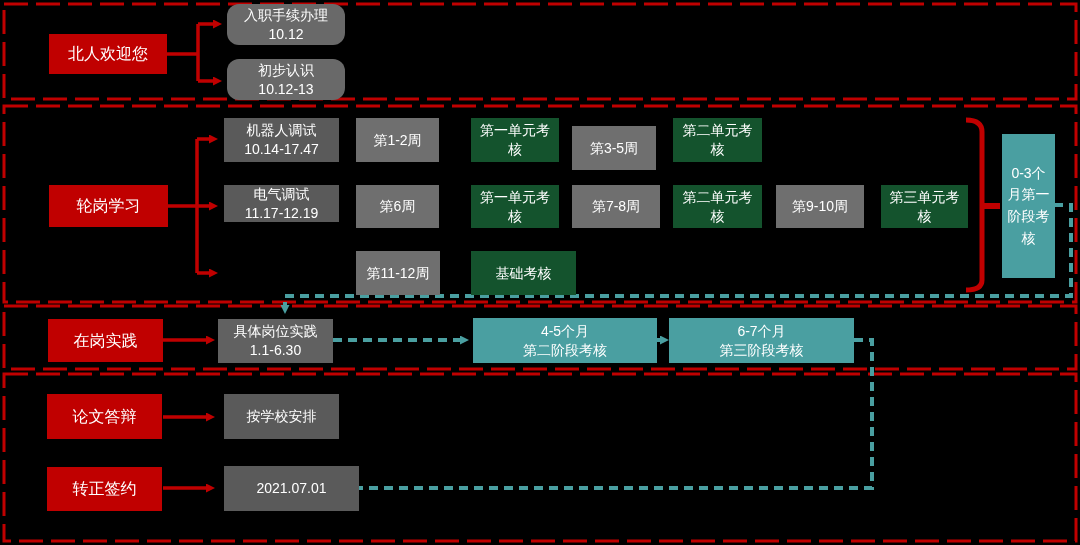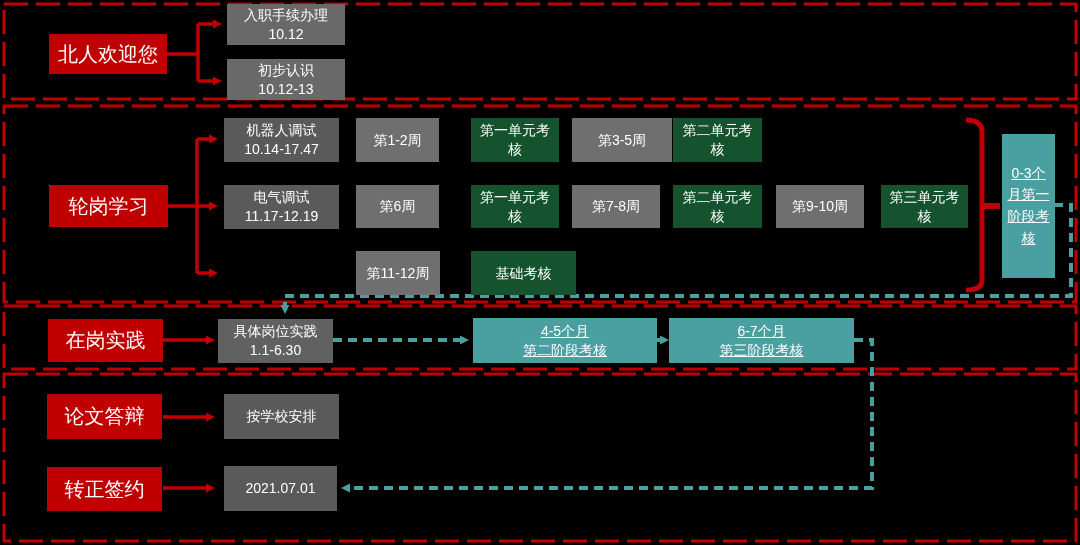--- a/index.html
+++ b/index.html
@@ -5,27 +5,27 @@
   html,body{margin:0;padding:0;background:#000;}
   #stage{
     position:relative;width:1080px;height:545px;background:#000;overflow:hidden;
     font-family:"Liberation Sans","DejaVu Sans",sans-serif;color:#fff;
   }
   #connectors{position:absolute;left:0;top:0;width:1080px;height:545px;}
   .box{
     position:absolute;display:flex;flex-direction:column;align-items:center;justify-content:center;
     text-align:center;font-size:14px;line-height:1.35;box-sizing:border-box;padding:2px 5px;
   }
-  .red{background:#C00000;font-size:20px;}
+  .red{background:#C00000;font-size:16px;}
   .exam{background:#14532d;text-align:center;}
   .week{background:#6F6F6F;}
-  .gtop{background:#696969;}
+  .gtop{background:#696969;border-radius:12px;}
   .gtask{background:#5A5A5A;margin-left:6px;}
   .gprac{background:#616161;}
-  .teal{background:#4A9FA1;text-decoration:underline;}
+  .teal{background:#4A9FA1;}
   .stagebox{line-height:1.55;}
 </style>
 </head>
 <body>
 
 <div id="stage">
 
   <svg id="connectors" viewBox="0 0 1080 545">
     <defs>
       <marker id="ar" markerUnits="userSpaceOnUse" markerWidth="10" markerHeight="10" refX="1" refY="4.5" orient="auto">
@@ -90,28 +90,28 @@
   <div class="box gtask" style="left:218px;top:118px;width:115px;height:44px">
     <span>机器人调试</span>
     <span>10.14-17.47</span>
   </div>
   <div class="box week" style="left:356px;top:118px;width:83px;height:44px">
     <span>第1-2周</span>
   </div>
   <div class="box exam" style="left:471px;top:118px;width:88px;height:44px">
     <span>第一单元考核</span>
   </div>
-  <div class="box week" style="left:572px;top:118px;width:100px;height:44px">
+  <div class="box week" style="left:572px;top:126px;width:84px;height:44px">
     <span>第3-5周</span>
   </div>
   <div class="box exam" style="left:673px;top:118px;width:89px;height:44px">
     <span>第二单元考核</span>
   </div>
 
-  <div class="box gtask" style="left:218px;top:185px;width:115px;height:44px">
+  <div class="box gtask" style="left:218px;top:185px;width:115px;height:37px">
     <span>电气调试</span>
     <span>11.17-12.19</span>
   </div>
   <div class="box week" style="left:356px;top:185px;width:83px;height:43px">
     <span>第6周</span>
   </div>
   <div class="box exam" style="left:471px;top:185px;width:88px;height:43px">
     <span>第一单元考核</span>
   </div>
   <div class="box week" style="left:572px;top:185px;width:88px;height:43px">
@@ -156,17 +156,17 @@
 
   <div class="box gtask" style="left:218px;top:394px;width:115px;height:45px">
     <span>按学校安排</span>
   </div>
   <div class="box red" style="left:47px;top:394px;width:115px;height:45px">
     <span>论文答辩</span>
   </div>
   <div class="box red" style="left:47px;top:467px;width:115px;height:44px">
     <span>转正签约</span>
   </div>
-  <div class="box gtask" style="left:218px;top:466px;width:113px;height:45px">
+  <div class="box gtask" style="left:218px;top:466px;width:135px;height:45px">
     <span>2021.07.01</span>
   </div>
 
 </div>
 
 </body></html>

